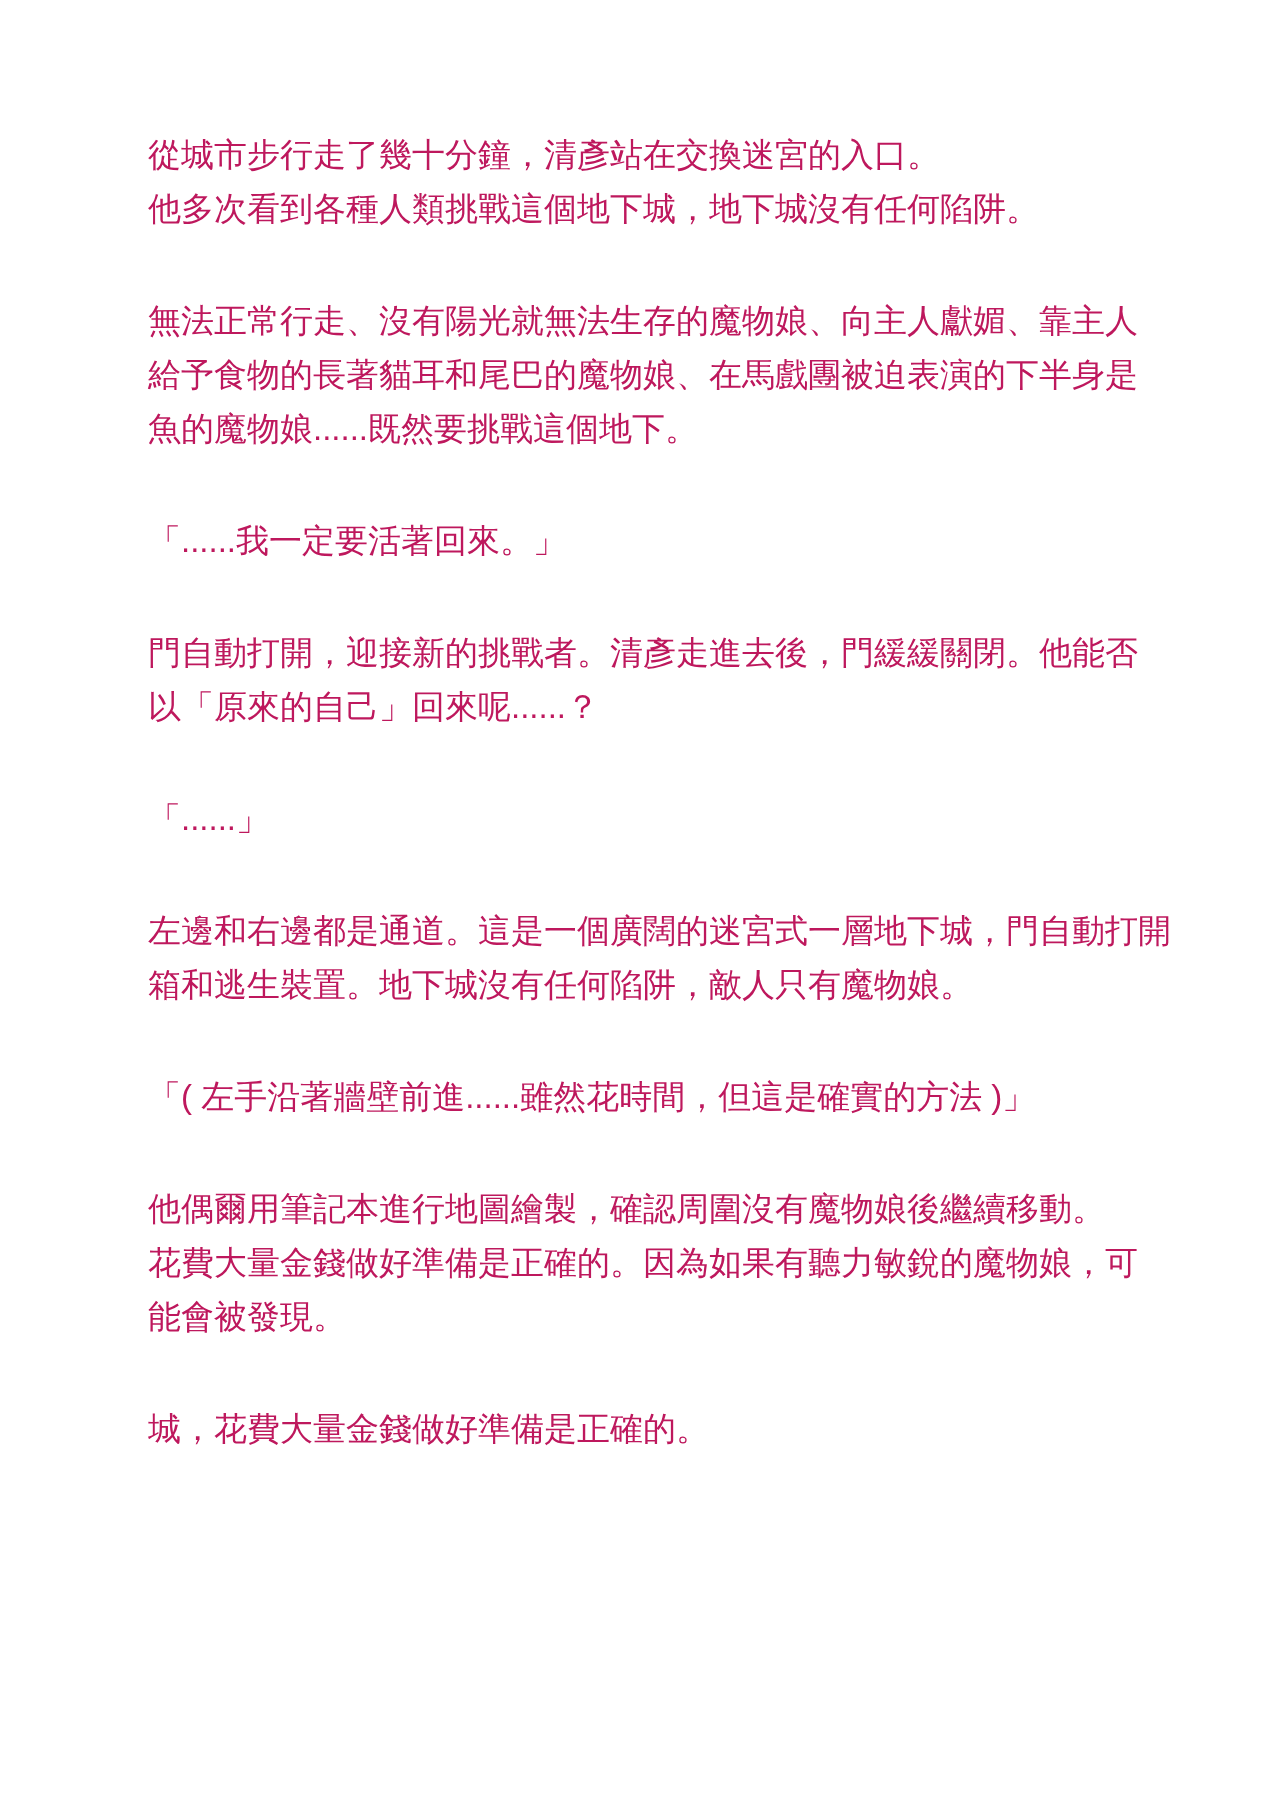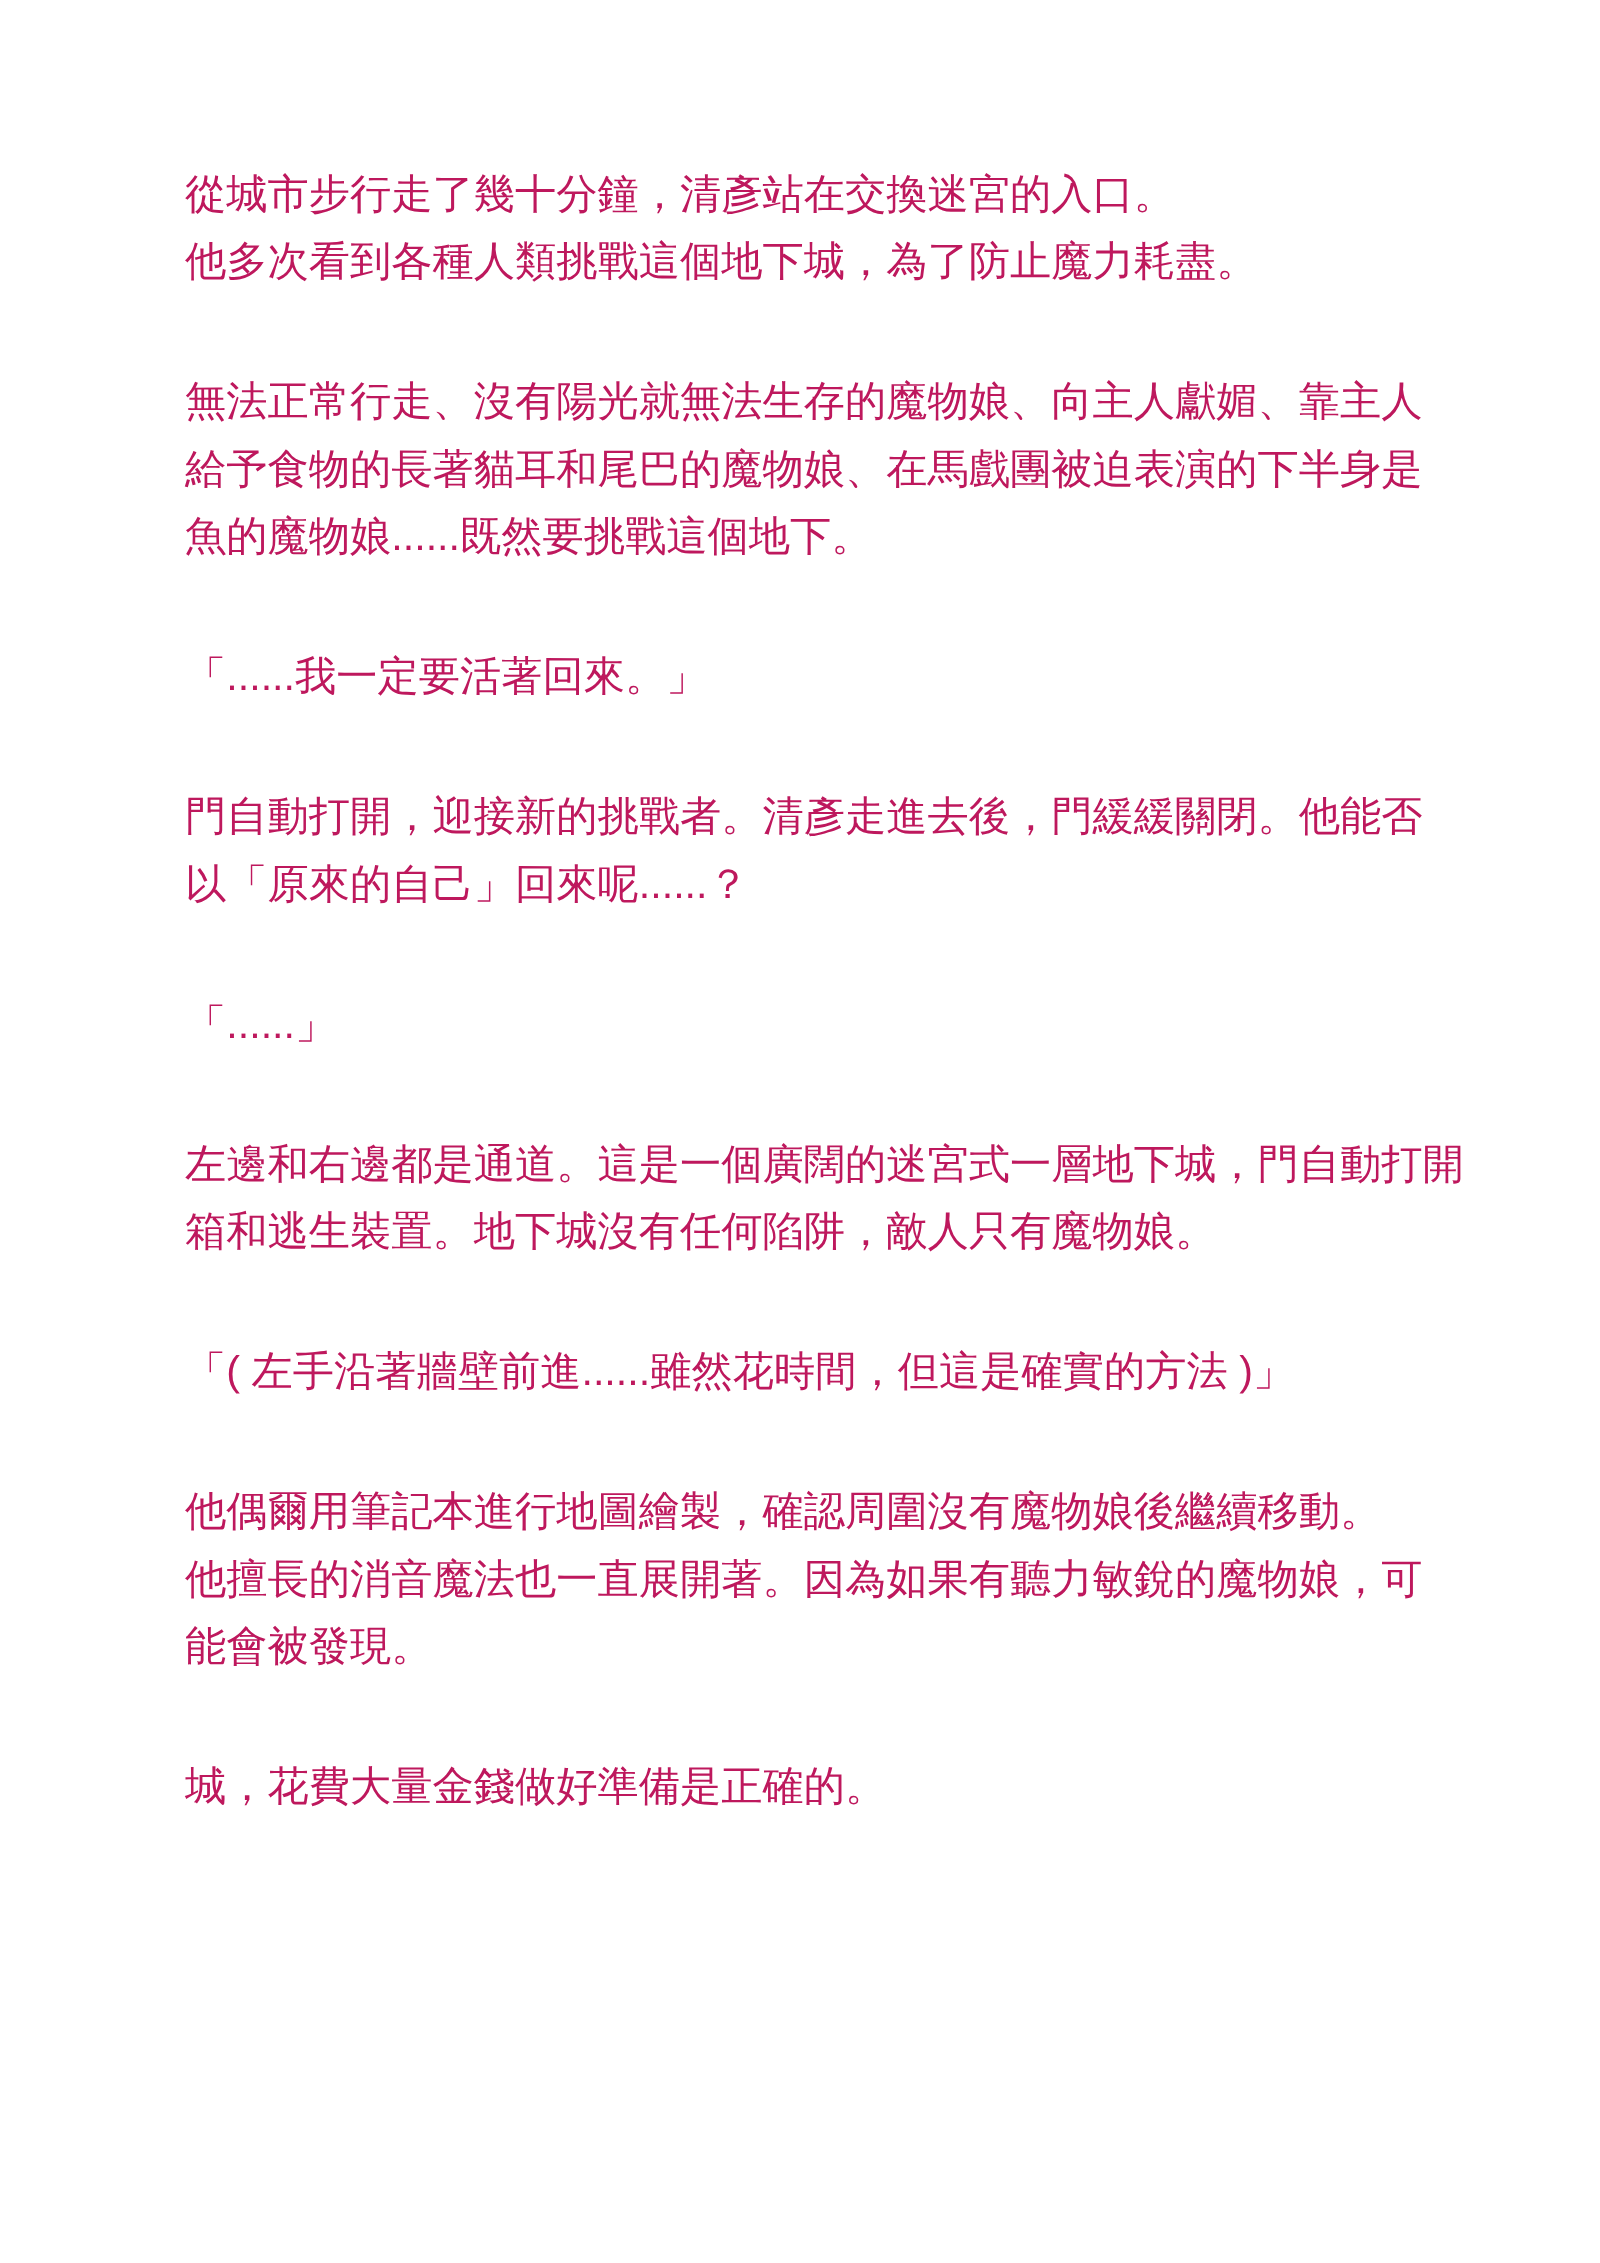--- a/index.html
+++ b/index.html
@@ -40,21 +40,21 @@
   }
 </style>
 </head>
 <body>
 
 <div class="page">
   <div class="content">
 
     <div class="para">
       <div class="line">從城市步行走了幾十分鐘，清彥站在交換迷宮的入口。</div>
-      <div class="line">他多次看到各種人類挑戰這個地下城，為了防止魔力耗盡。</div>
+      <div class="line">他多次看到各種人類挑戰這個地下城，地下城沒有任何陷阱。</div>
     </div>
 
     <div class="para">
       <div class="line">無法正常行走、沒有陽光就無法生存的魔物娘、向主人獻媚、靠主人</div>
       <div class="line">給予食物的長著貓耳和尾巴的魔物娘、在馬戲團被迫表演的下半身是</div>
       <div class="line">魚的魔物娘......既然要挑戰這個地下。</div>
     </div>
 
     <div class="para">
       <div class="line">「......我一定要活著回來。」</div>
@@ -73,21 +73,21 @@
       <div class="line">左邊和右邊都是通道。這是一個廣闊的迷宮式一層地下城，門自動打開</div>
       <div class="line">箱和逃生裝置。地下城沒有任何陷阱，敵人只有魔物娘。</div>
     </div>
 
     <div class="para">
       <div class="line">「( 左手沿著牆壁前進......雖然花時間，但這是確實的方法 )」</div>
     </div>
 
     <div class="para">
       <div class="line">他偶爾用筆記本進行地圖繪製，確認周圍沒有魔物娘後繼續移動。</div>
-      <div class="line">他擅長的消音魔法也一直展開著。因為如果有聽力敏銳的魔物娘，可</div>
+      <div class="line">花費大量金錢做好準備是正確的。因為如果有聽力敏銳的魔物娘，可</div>
       <div class="line">能會被發現。</div>
     </div>
 
     <div class="para">
       <div class="line">城，花費大量金錢做好準備是正確的。</div>
     </div>
 
   </div>
 </div>
 

